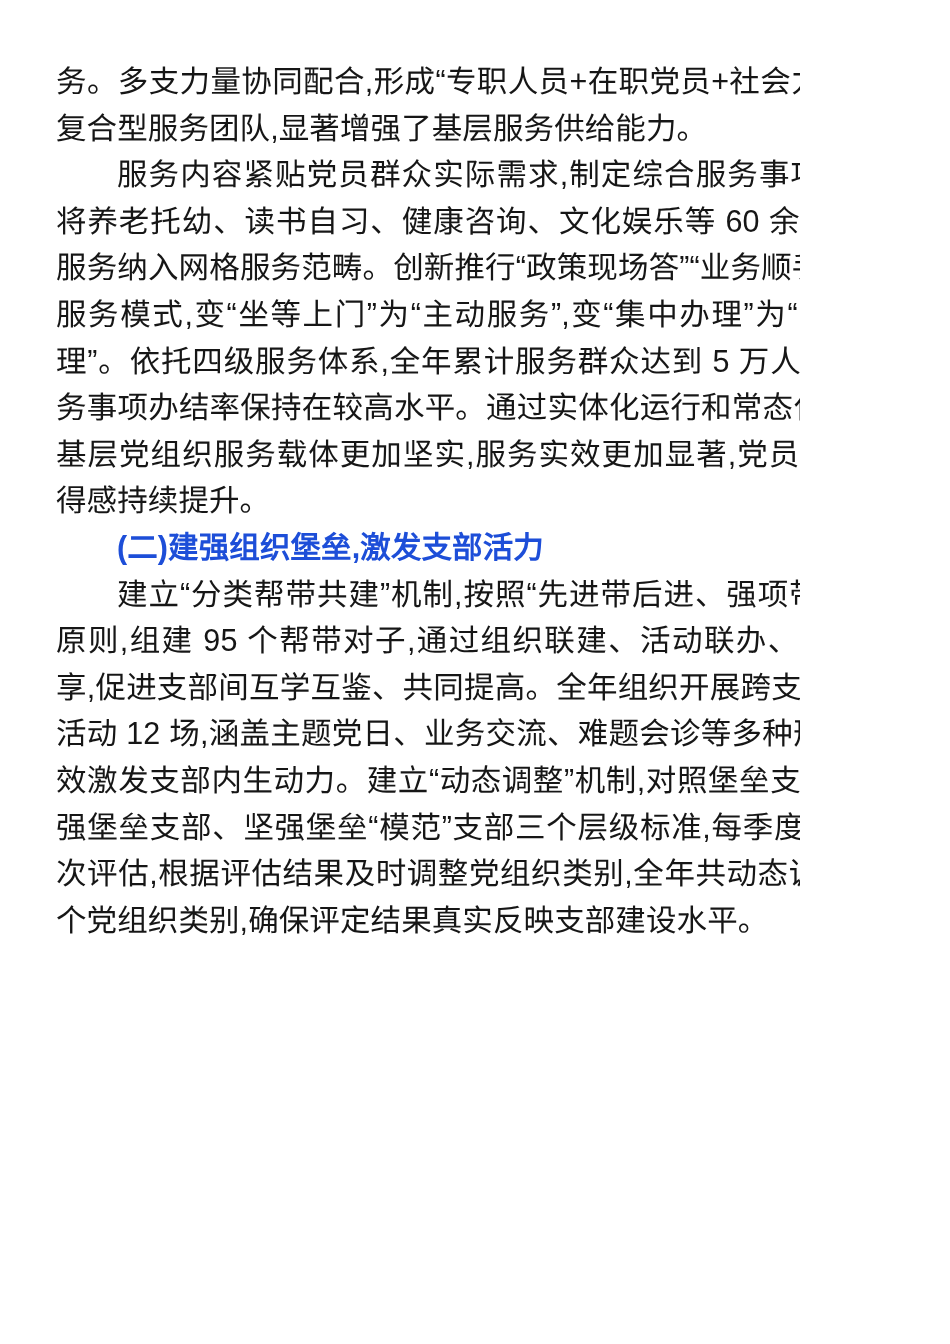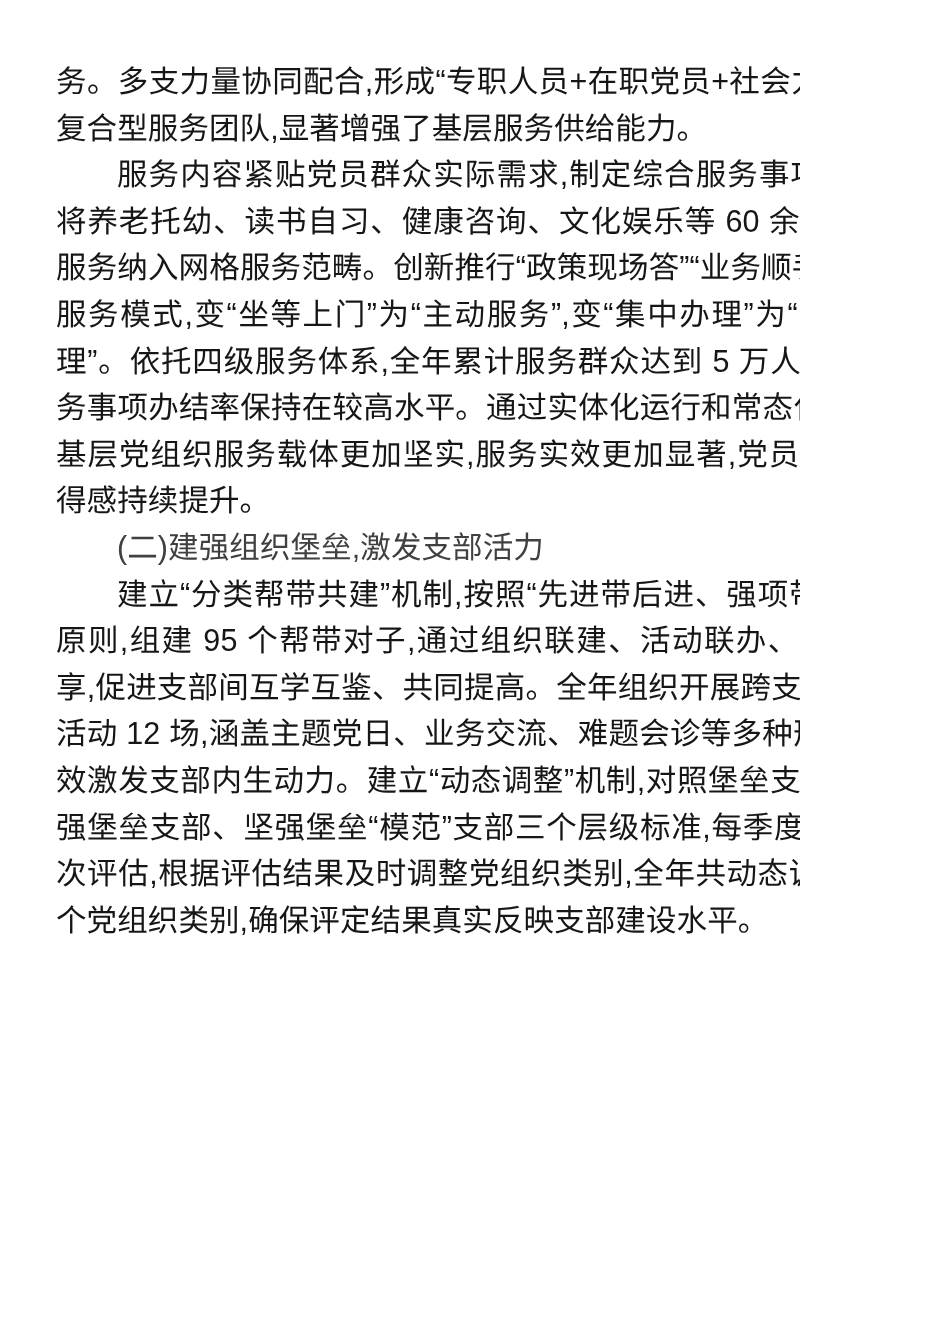--- a/index.html
+++ b/index.html
@@ -42,24 +42,24 @@
     -webkit-font-smoothing: antialiased;
   }
 
   .para.indent {
     text-indent: 2em;
   }
 
   
   .heading {
     margin: 0;
-    color: #404040;
+    color: #1d4ed8;
     font-size: 30.5px;
     line-height: 46.6px;
-    font-weight: 400;
+    font-weight: 700;
     text-indent: 2em;
     text-align: left;
     letter-spacing: 0.1px;
     word-break: break-all;
   }
 </style>
 </head>
 <body>
 
 <div class="page">

